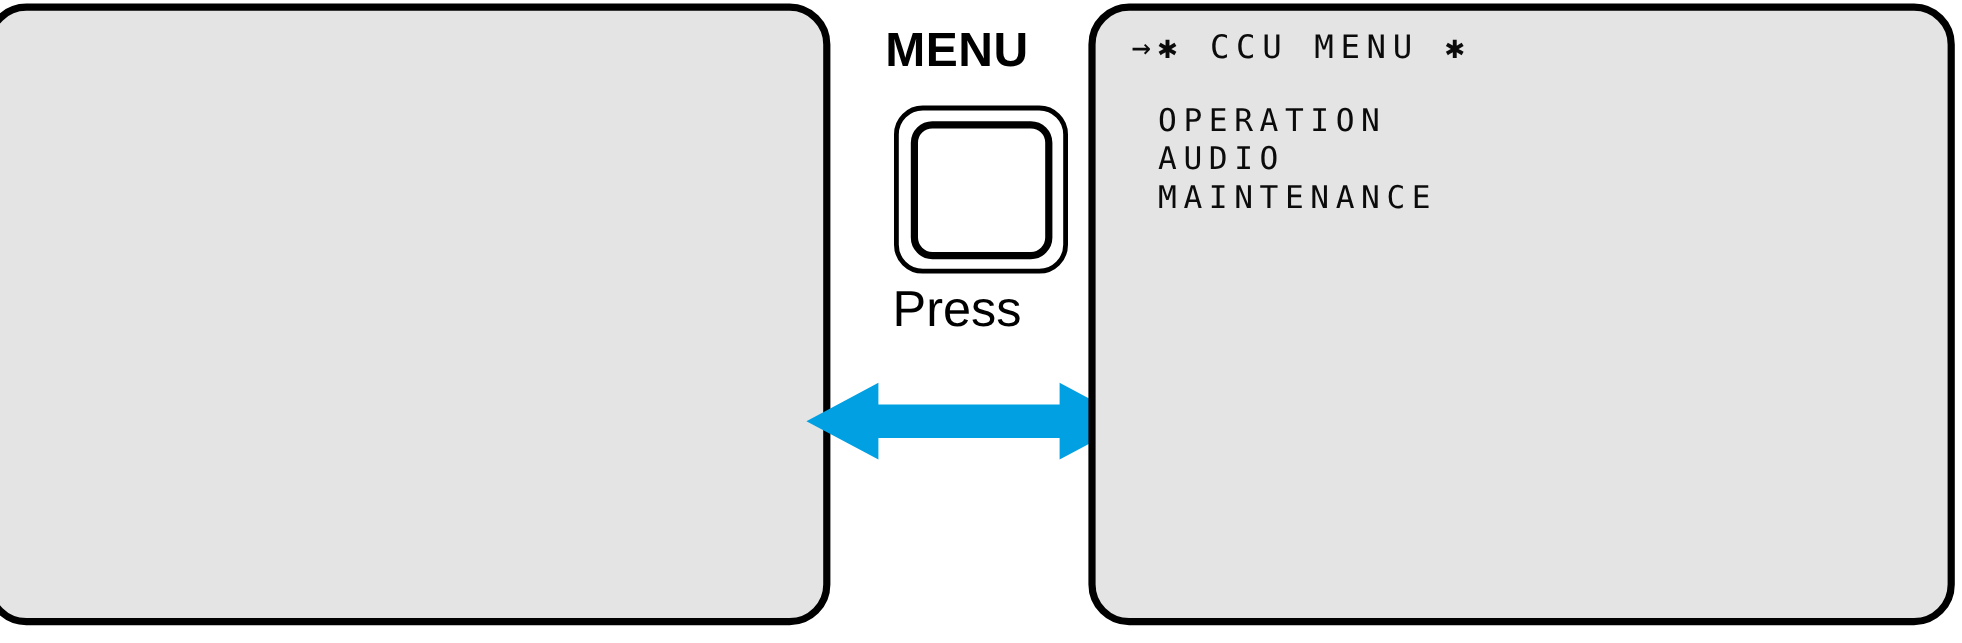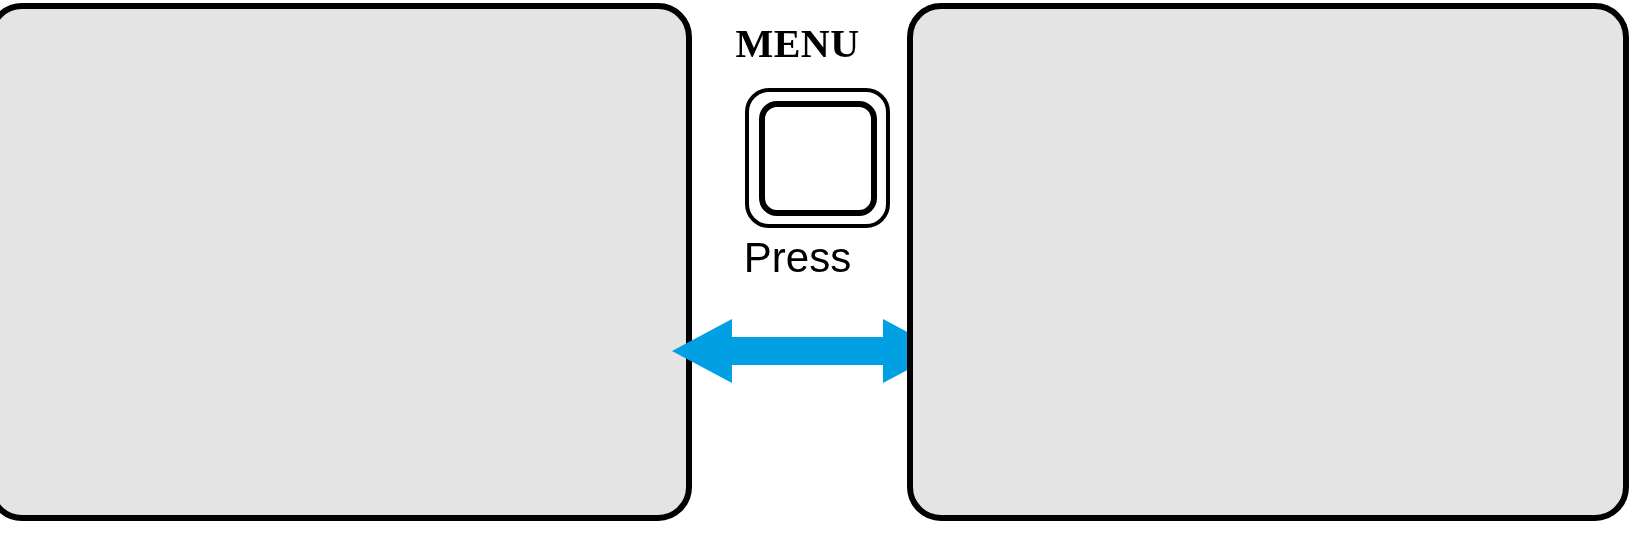--- a/index.html
+++ b/index.html
@@ -74,21 +74,21 @@
   #menu-label {
     position: absolute;
     left: 0;
     top: 20px;
     width: 215px;
     text-align: center;
     font-size: 40px;
     font-weight: 700;
     letter-spacing: 0.5px;
     color: #000000;
-    font-family: Liberation Serif, serif;
+    font-family: Liberation Sans, sans-serif;
   }
   #menu-button-outer {
     position: absolute;
     left: 55px;
     top: 88px;
     width: 145px;
     height: 140px;
     border: 4px solid #000000;
     border-radius: 24px;
     box-sizing: border-box;
@@ -151,18 +151,24 @@
 
   <div id="double-arrow">
     <svg viewBox="0 0 275 90" xmlns="http://www.w3.org/2000/svg">
       <polygon points="2,45 62,13 62,31 213,31 213,13 273,45 213,77 213,59 62,59 62,77" fill="#00a0e3"></polygon>
     </svg>
   </div>
 
   <div class="screen-panel" id="panel-right">
     <div class="osd">
 
+      <div class="osd-title">→✱ CCU MENU ✱</div>
 
+      <div class="osd-items">
+        <div class="osd-item">OPERATION</div>
+        <div class="osd-item">AUDIO</div>
+        <div class="osd-item">MAINTENANCE</div>
+      </div>
 
     </div>
   </div>
 
 </div>
 
 </body></html>

